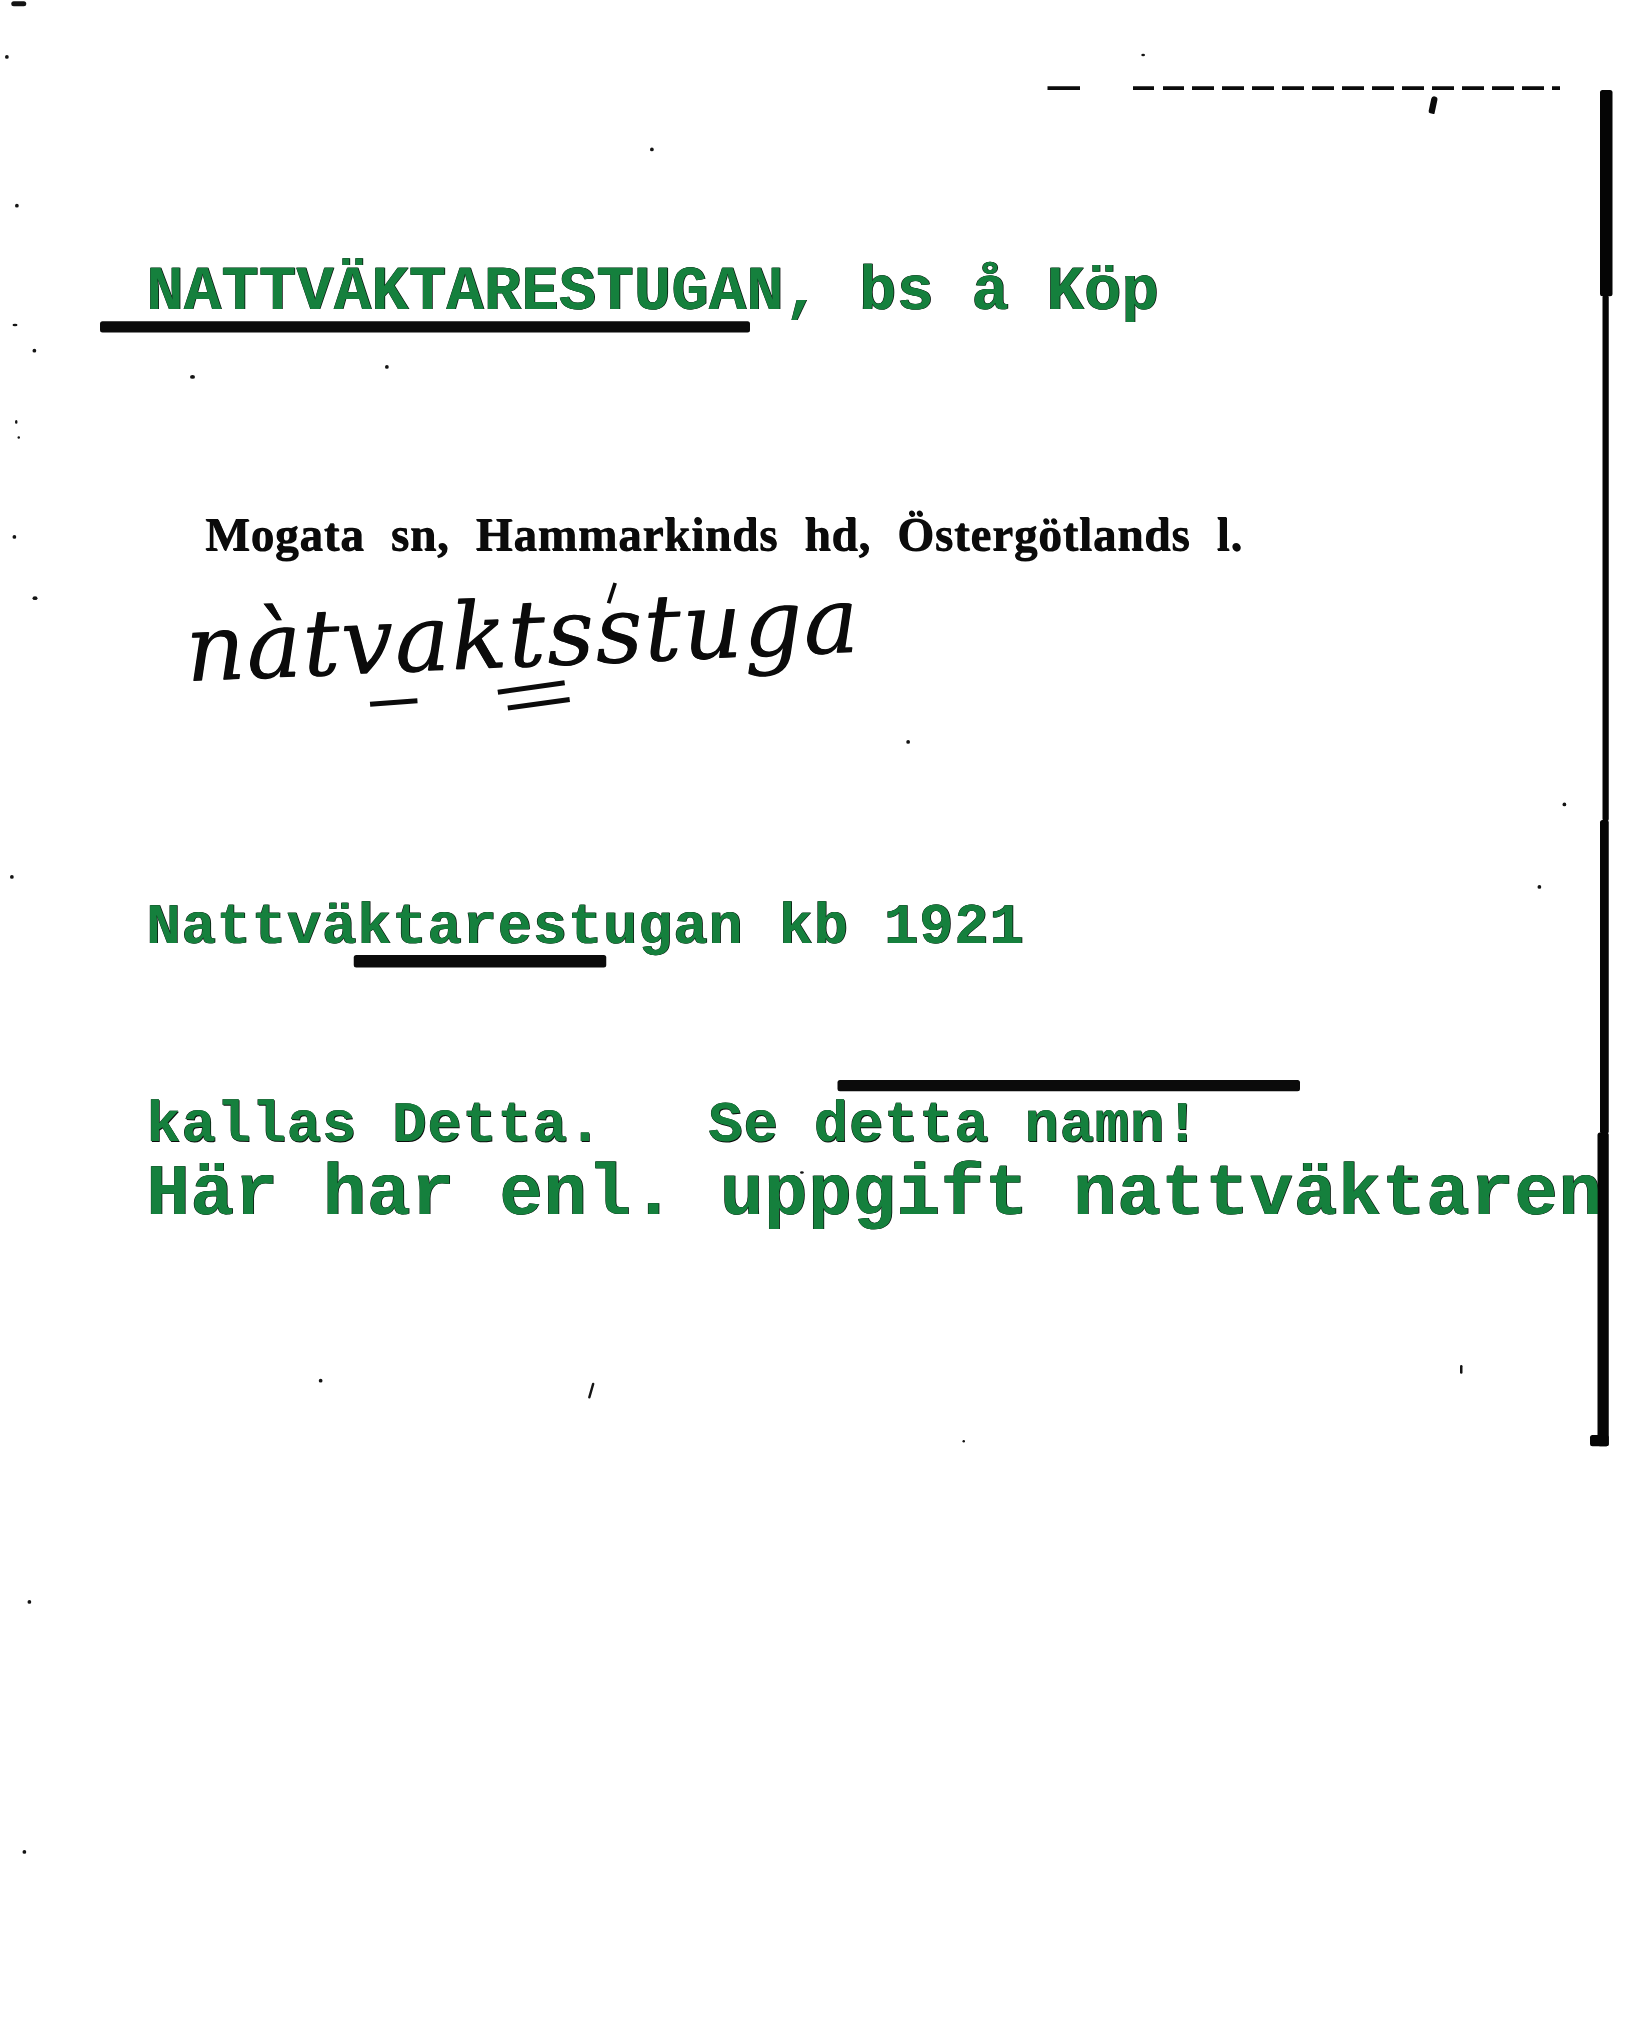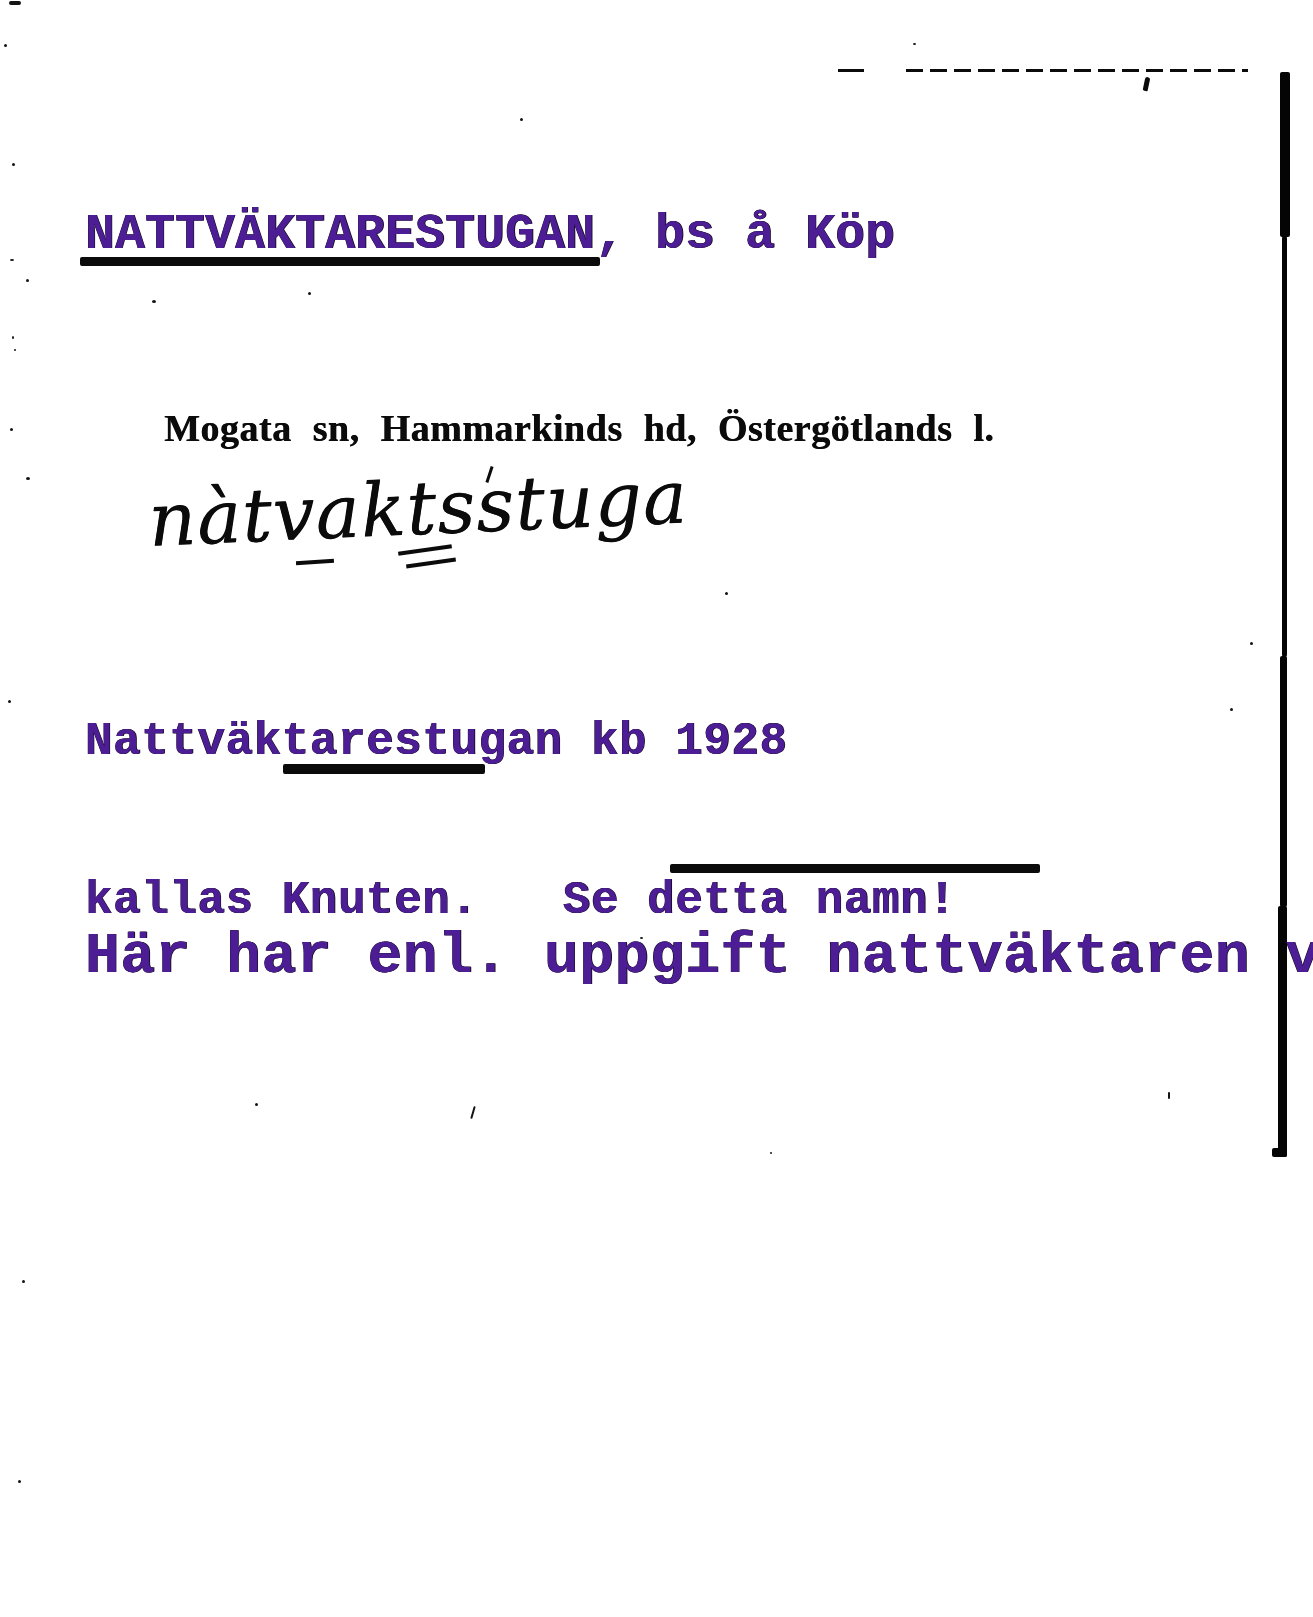--- a/index.html
+++ b/index.html
@@ -8,23 +8,24 @@
     width:1313px;height:1617px;
     background:#ffffff;
     overflow:hidden;
     color:#0b0b0b;
   }
   
   .tw{
     position:absolute;
     font-family:"Liberation Mono","DejaVu Sans Mono",monospace;
     font-weight:bold;
-    color:#4c1d95;
+    color:#15803d;
     white-space:pre;
     text-shadow:0.6px 0.4px 0 #0b0b0b, -0.3px 0 0 #0b0b0b;
+    margin-left:32px;
   }
   .title{left:85px;top:210px;font-size:50px;line-height:50px;letter-spacing:0px;}
   .note1{left:85px;top:610px;font-size:46px;line-height:53px;letter-spacing:0.5px;}
   .note2{left:85px;top:812px;font-size:58px;line-height:58px;letter-spacing:0.5px;}
   
   .printed{
     position:absolute;left:164px;top:400px;
     font-family:"Liberation Serif","DejaVu Serif",serif;
     font-weight:bold;font-size:38px;line-height:56px;
     letter-spacing:0.5px;word-spacing:11px;white-space:pre;
@@ -95,22 +96,22 @@
 
   <div class="printed">Mogata sn, Hammarkinds hd, Östergötlands l.</div>
 
   <div class="hand"><span>nà</span><span>t</span><span>vaktss</span><span>t</span><span>u</span><span>ga</span></div>
   <div class="rule hand-u1"></div>
   <div class="rule hand-u2a"></div>
   <div class="rule hand-u2b"></div>
   <div class="rule hand-acc"></div>
 
   <div class="tw note1">
-    <div>Nattväktarestugan kb 1928</div>
-    <div><span>kallas </span><span>Knuten.</span><span>   Se detta namn!</span></div>
+    <div>Nattväktarestugan kb 1921</div>
+    <div><span>kallas </span><span>Detta.</span><span>   Se detta namn!</span></div>
   </div>
   <div class="rule knuten-u"></div>
 
   <div class="tw note2">
     <div><span>Här har enl. uppgift </span><span>nattväktaren </span><span>vid</span></div>
   </div>
   <div class="rule natt-u"></div>
 
 
   <div class="sp" style="left:9px;top:1px;width:12px;height:4px;border-radius:2px;"></div>

